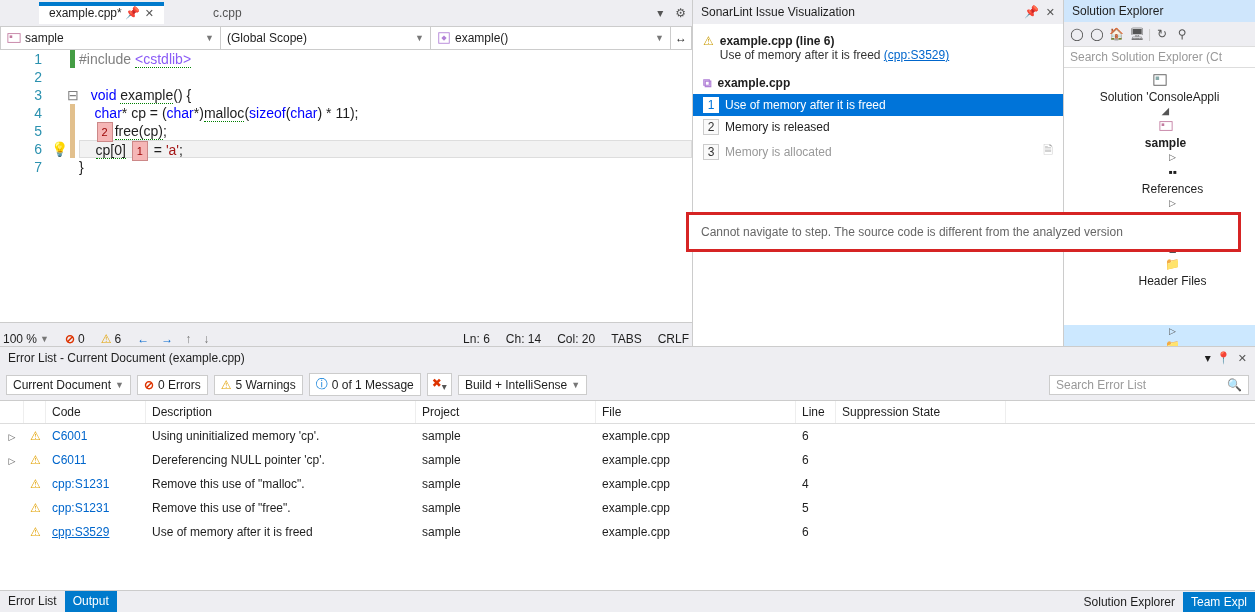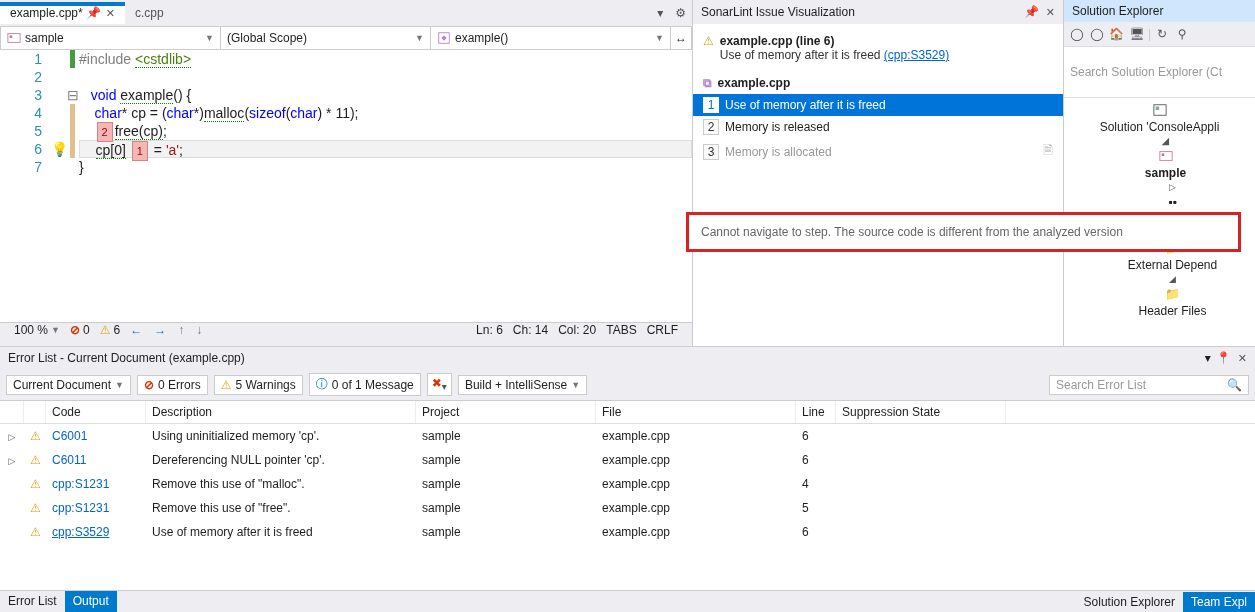--- a/index.html
+++ b/index.html
@@ -6,21 +6,21 @@
 body { background: #eeeef2; font-size: 12px; color: #1e1e1e; width: 1255px; height: 612px; overflow: hidden; position: relative; }
 
 .container { display: flex; flex-direction: column; width: 100%; height: 100%; }
 .top-row { display: flex; height: 346px; }
 .left-col { width: 693px; display: flex; flex-direction: column; border-right: 1px solid #ccc; }
 .mid-col { width: 370px; display: flex; flex-direction: column; }
 .right-col { width: 192px; display: flex; flex-direction: column; border-left: 1px solid #ccc; }
 
 
 .tabbar { display: flex; background: #eeeef2; height: 26px; align-items: center; }
-.tab { padding: 4px 10px; display: flex; align-items: center; gap: 4px; color: #1e1e1e; }
+.tab { padding: 4px 10px; display: flex; align-items: center; gap: 4px; color: #1e1e1e; margin-left: 39px; }
 .tab.active { background: #fff; color: #1e1e1e; border-top: 4px solid #007acc; padding-top: 0; }
 .tab.inactive { color: #555; }
 .close-x { color: #555; font-size: 11px; cursor: pointer; }
 .dropdown-chev { margin-left: auto; padding: 0 6px; color: #555; }
 .gear { padding: 0 6px; color: #555; }
 
 
 .navdrop { display: flex; background: #fff; border: 1px solid #ccc; height: 24px; }
 .navcombo { display: flex; align-items: center; padding: 0 6px; border-right: 1px solid #ccc; gap: 4px; }
 .navcombo:last-child { border-right: none; }
@@ -35,28 +35,28 @@
 .glyphs .gl { height: 18px; display: flex; align-items: center; justify-content: center; }
 .changebar { width: 5px; background: #fff; }
 .cb { height: 18px; }
 .cb.green { background: #449d44; }
 .cb.yellow { background: #e2c08d; }
 .code-lines { flex: 1; padding-left: 4px; }
 .cl { height: 18px; line-height: 18px; white-space: pre; }
 .cl.hl { background: #f2f2f2; border: 1px solid #ddd; }
 .kw { color: #0000ff; }
 .str { color: #a31515; }
-.inc { color: #4d7c0f; }
+.inc { color: #8b5cf6; }
 .pp { color: #808080; }
 .sqg { border-bottom: 1px dotted #008000; }
 .badge { display: inline-block; background: #f5b6b6; color: #900; border: 1px solid #c88; padding: 0 4px; font-size: 11px; margin: 0 2px; }
 .outline-min { position: absolute; color: #808080; left: 100px; }
 
 
-.statusbar { display: flex; align-items: flex-start; background: #eeeef2; border-top: 1px solid #ccc; height: 24px; font-size: 12px; gap: 10px; padding: 0 14px; }
+.statusbar { display: flex; align-items: flex-end; background: #eeeef2; border-top: 1px solid #ccc; height: 24px; font-size: 12px; gap: 16px; padding: 0 3px; }
 .statusbar .sbi { display: flex; align-items: center; gap: 3px; }
 
 
 .pane-title { background: #eeeef2; padding: 4px 8px; display: flex; align-items: center; gap: 6px; height: 24px;}
 .pane-title.active-title { background: #cfe6fc; }
 .pin { color: #555; }
 .sonar-content { background: #fff; flex: 1; padding: 6px 0; position: relative; }
 .issue-hdr { display: flex; align-items: flex-start; gap: 6px; padding: 4px 10px; }
 .warn-tri { color: #c99a00; }
 .issue-hdr .txt { flex: 1; }
@@ -70,21 +70,21 @@
 .step-num { display: inline-block; min-width: 16px; text-align: center; border: 1px solid #ccc; background: #fafafa; color: #333; }
 .step-row.sel .step-num { background: #fff; color: #0074d9; border-color: #fff; }
 .step-label { flex: 1; }
 .step-label.grey { color: #999; }
 .file-ico { margin-left: auto; color: #aaa; }
 .redbox-msg { position: absolute; border: 3px solid #d62424; padding: 10px 12px; color: #666; background: #fff; width: 555px; left: -7px; top: 188px; z-index: 50; }
 
 
 .sol-toolbar { display: flex; gap: 2px; padding: 3px 4px; background: #eeeef2; border-bottom: 1px solid #ddd; align-items: center; }
 .sol-toolbar .tb { width: 18px; height: 18px; display: inline-flex; align-items: center; justify-content: center; color: #555; }
-.sol-search { padding: 18px 6px; border-bottom: 1px solid #ddd; background: #fff; color: #999; }
+.sol-search { padding: 3px 6px; border-bottom: 1px solid #ddd; background: #fff; color: #999; }
 .tree { background: #fff; flex: 1; padding: 4px 0; }
 .tnode { display: flex; align-items: center; gap: 3px; padding: 1px 4px; white-space: nowrap; flex-direction: column; }
 .tnode.sel { background: #cce8ff; }
 .twist { width: 10px; text-align: center; color: #555; font-size: 9px; }
 .ticon { width: 14px; height: 14px; }
 .tnode.bold { font-weight: 600; }
 .indent1 { padding-left: 16px; }
 .indent2 { padding-left: 30px; }
 
 

